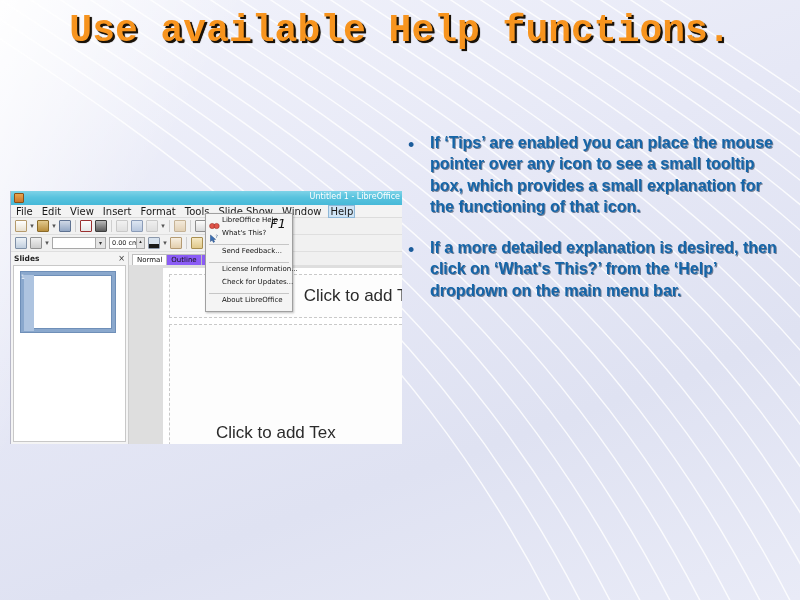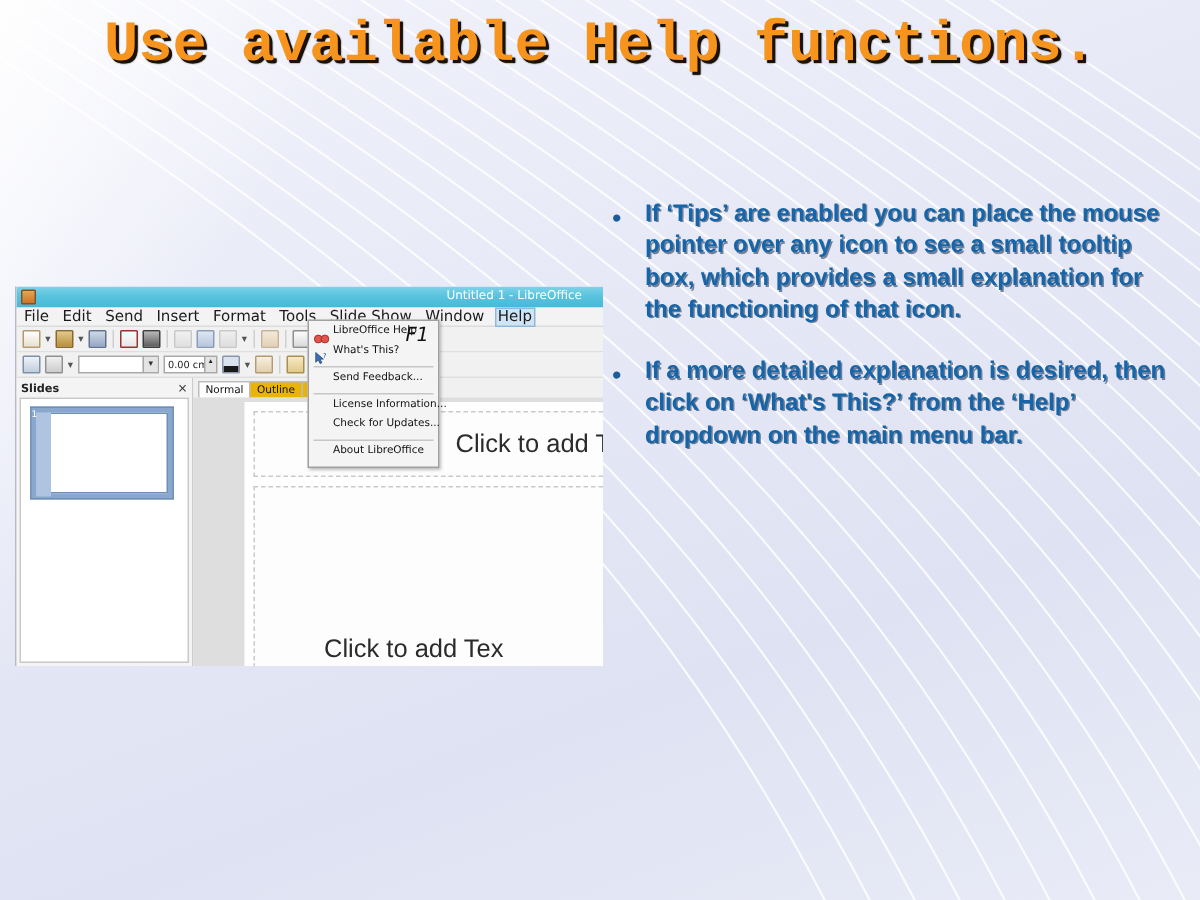--- a/index.html
+++ b/index.html
@@ -57,21 +57,21 @@
     height: 14px; width: 100%;
     background: linear-gradient(180deg,#7fd3e8 0%,#59c3de 45%,#46b9d8 100%);
     display: flex; align-items: center; position: relative;
   }
   .lo-appicon {
     width: 10px; height: 10px; margin-left: 3px; border-radius: 1px;
     background: linear-gradient(180deg,#e8a54f,#c9762b);
     border: 1px solid #8a4f18;
   }
   .lo-title-text {
-    position: absolute; right: 14px; top: 1px;
+    position: absolute; right: 2px; top: 1px;
     font-size: 8px; color: #ffffff; white-space: nowrap;
   }
   .lo-menubar {
     height: 13px; background: #f3f3f3; border-bottom: 1px solid #dcdcdc;
     display: flex; align-items: center; padding-left: 4px; gap: 7px;
     position: relative;
   }
   .lo-menu-item {
     font-size: 10px; color: #1a1a1a; white-space: nowrap; padding: 0 1px;
   }
@@ -115,21 +115,21 @@
     background:#8aa8cd; padding:3px; border:1px solid #6f8fb8;
   }
   .lo-thumb-num { position:absolute; left:-0px; top:1px; font-size:6px; color:#ffffff; z-index:2; }
   .lo-thumb-inner { width:100%; height:100%; background:#ffffff; border:1px solid #6f8fb8; margin-left:6px; width: calc(100% - 6px);}
   .lo-thumb-side { position:absolute; left:3px; top:3px; width:10px; height:56px; background:#aec4e0;}
 
   .lo-mainarea { flex:1; display:flex; flex-direction:column; background:#f0f0f0; }
   .lo-tabs { height:13px; display:flex; align-items:flex-end; padding-left:3px; gap:0px; background:#f0f0f0;}
   .lo-tab {
     font-size:7px; color:#111; padding:1px 4px 1px 4px;
-    border:1px solid #bdbdbd; border-bottom:none; background:#eab308; margin-right:-1px;
+    border:1px solid #bdbdbd; border-bottom:none; background:#8b5cf6; margin-right:-1px;
   }
   .lo-tab.active { background:#ffffff; }
   .lo-canvas { flex:1; background:#dedede; padding:3px; position:relative; }
   .lo-page { position:absolute; left:34px; top:3px; right:-80px; bottom:-6px; background:#ffffff; }
   .lo-ph {
     position:absolute; border:1px dashed #c9c9c9; background:#fdfdfd;
     display:flex; align-items:center; justify-content:center;
   }
   .lo-ph-title { left:6px; top:6px; right:-60px; height:44px; }
   .lo-ph-body  { left:6px; top:56px; right:-60px; bottom:-10px; }
@@ -201,21 +201,21 @@
   <div id="loimg">
 
     <div class="lo-titlebar">
       <div class="lo-appicon"></div>
       <div class="lo-title-text">Untitled 1 - LibreOffice</div>
     </div>
 
     <div class="lo-menubar">
       <div class="lo-menu-item">File</div>
       <div class="lo-menu-item">Edit</div>
-      <div class="lo-menu-item">Send</div>
+      <div class="lo-menu-item">View</div>
       <div class="lo-menu-item">Insert</div>
       <div class="lo-menu-item">Format</div>
       <div class="lo-menu-item">Tools</div>
       <div class="lo-menu-item">Slide Show</div>
       <div class="lo-menu-item">Window</div>
       <div class="lo-menu-item active">Help</div>
     </div>
 
     <div class="lo-toolbar1">
       <div class="tb-ico" style="background:linear-gradient(180deg,#fff,#e8e0cf);border:1px solid #b59a6c;"></div>

